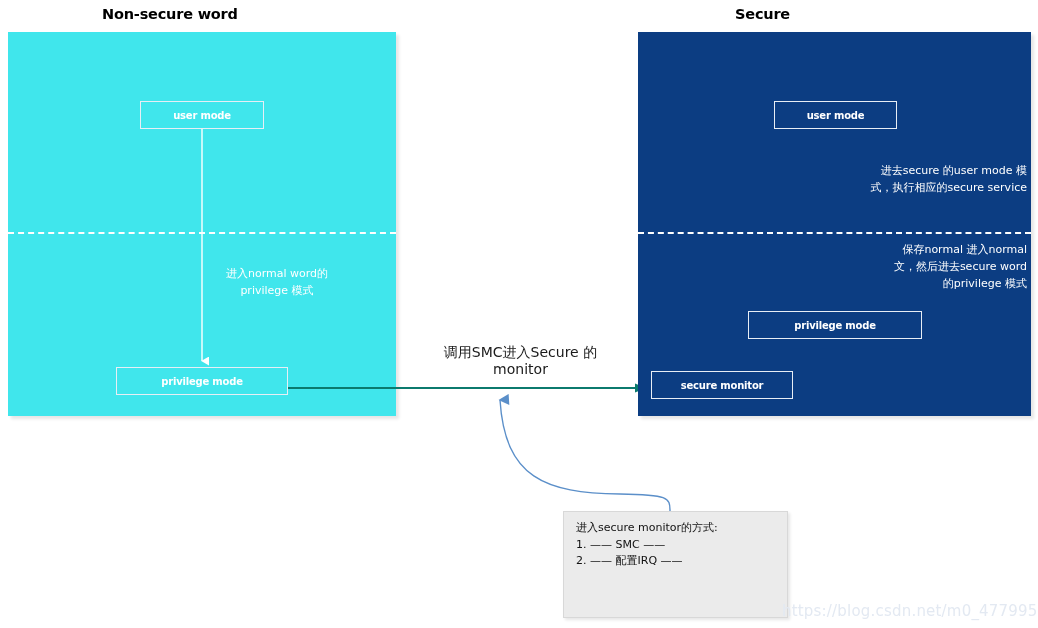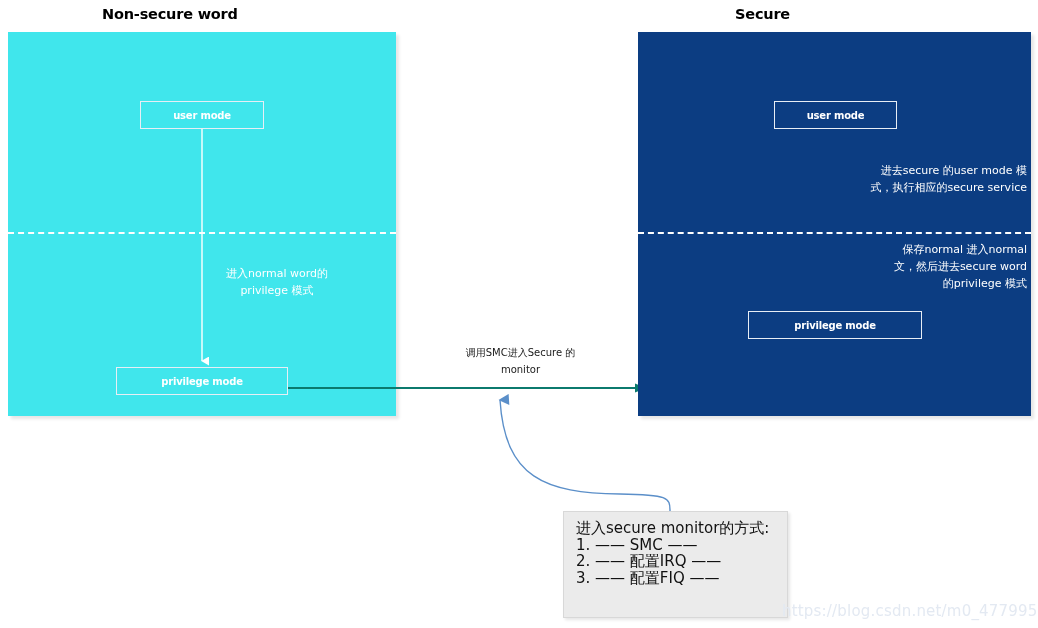--- a/index.html
+++ b/index.html
@@ -70,38 +70,38 @@
     color: #ffffff;
     line-height: 17px;
     white-space: pre-line;
   }
   .note-center { text-align: center; }
   .note-right  { text-align: right; }
 
   
   .smc-label {
     font-family: "DejaVu Sans", "Liberation Sans", sans-serif;
-    font-size: 10px;
+    font-size: 14px;
     color: #1a1a1a;
     line-height: 17px;
     text-align: center;
     white-space: pre-line;
   }
 
   
   .callout {
     box-sizing: border-box;
     background: #ebebeb;
     border: 1px solid #d8d8d8;
     box-shadow: 2px 2px 3px rgba(0,0,0,0.10);
     padding: 8px 10px 6px 12px;
   }
   .callout-line {
     font-family: "DejaVu Sans", "Liberation Sans", sans-serif;
-    font-size: 15px;
+    font-size: 11px;
     color: #111111;
     line-height: 16.5px;
     white-space: nowrap;
   }
 
   
   .watermark {
     font-family: "DejaVu Sans", "Liberation Sans", sans-serif;
     font-size: 15px;
     color: #e3e9f2;
@@ -167,33 +167,35 @@
   <div class="abs divider" style="left:638px; top:232px; width:393px;"></div>
 
   <div class="abs mode-box" style="left:774px; top:101px; width:123px; height:28px;">
     <span>user mode</span>
   </div>
 
   <div class="abs mode-box" style="left:748px; top:311px; width:174px; height:28px;">
     <span>privilege mode</span>
   </div>
 
+  <div class="abs mode-box" style="left:651px; top:371px; width:142px; height:28px;">
+    <span>secure monitor</span>
+  </div>
 
   <div class="abs panel-note note-right" style="left:840px; top:162px; width:187px;">进去secure 的user mode 模
 式，执行相应的secure service</div>
 
   <div class="abs panel-note note-right" style="left:840px; top:241px; width:187px;">保存normal 进入normal
 文，然后进去secure word
 的privilege 模式</div>
 
   <div class="abs smc-label" style="left:414px; top:344px; width:213px;">调用SMC进入Secure 的
 monitor</div>
 
   <div class="abs callout" style="left:563px; top:511px; width:225px; height:107px;">
     <div class="callout-line">进入secure monitor的方式:</div>
     <div class="callout-line">1. —— SMC ——</div>
     <div class="callout-line">2. —— 配置IRQ ——</div>
-    <div class="callout-line">3. —— 配置FIQ  ——</div>
   </div>
 
   <div class="abs watermark" style="left:782px; top:602px;">https://blog.csdn.net/m0_47799526</div>
 
 </div>
 
 </body></html>

